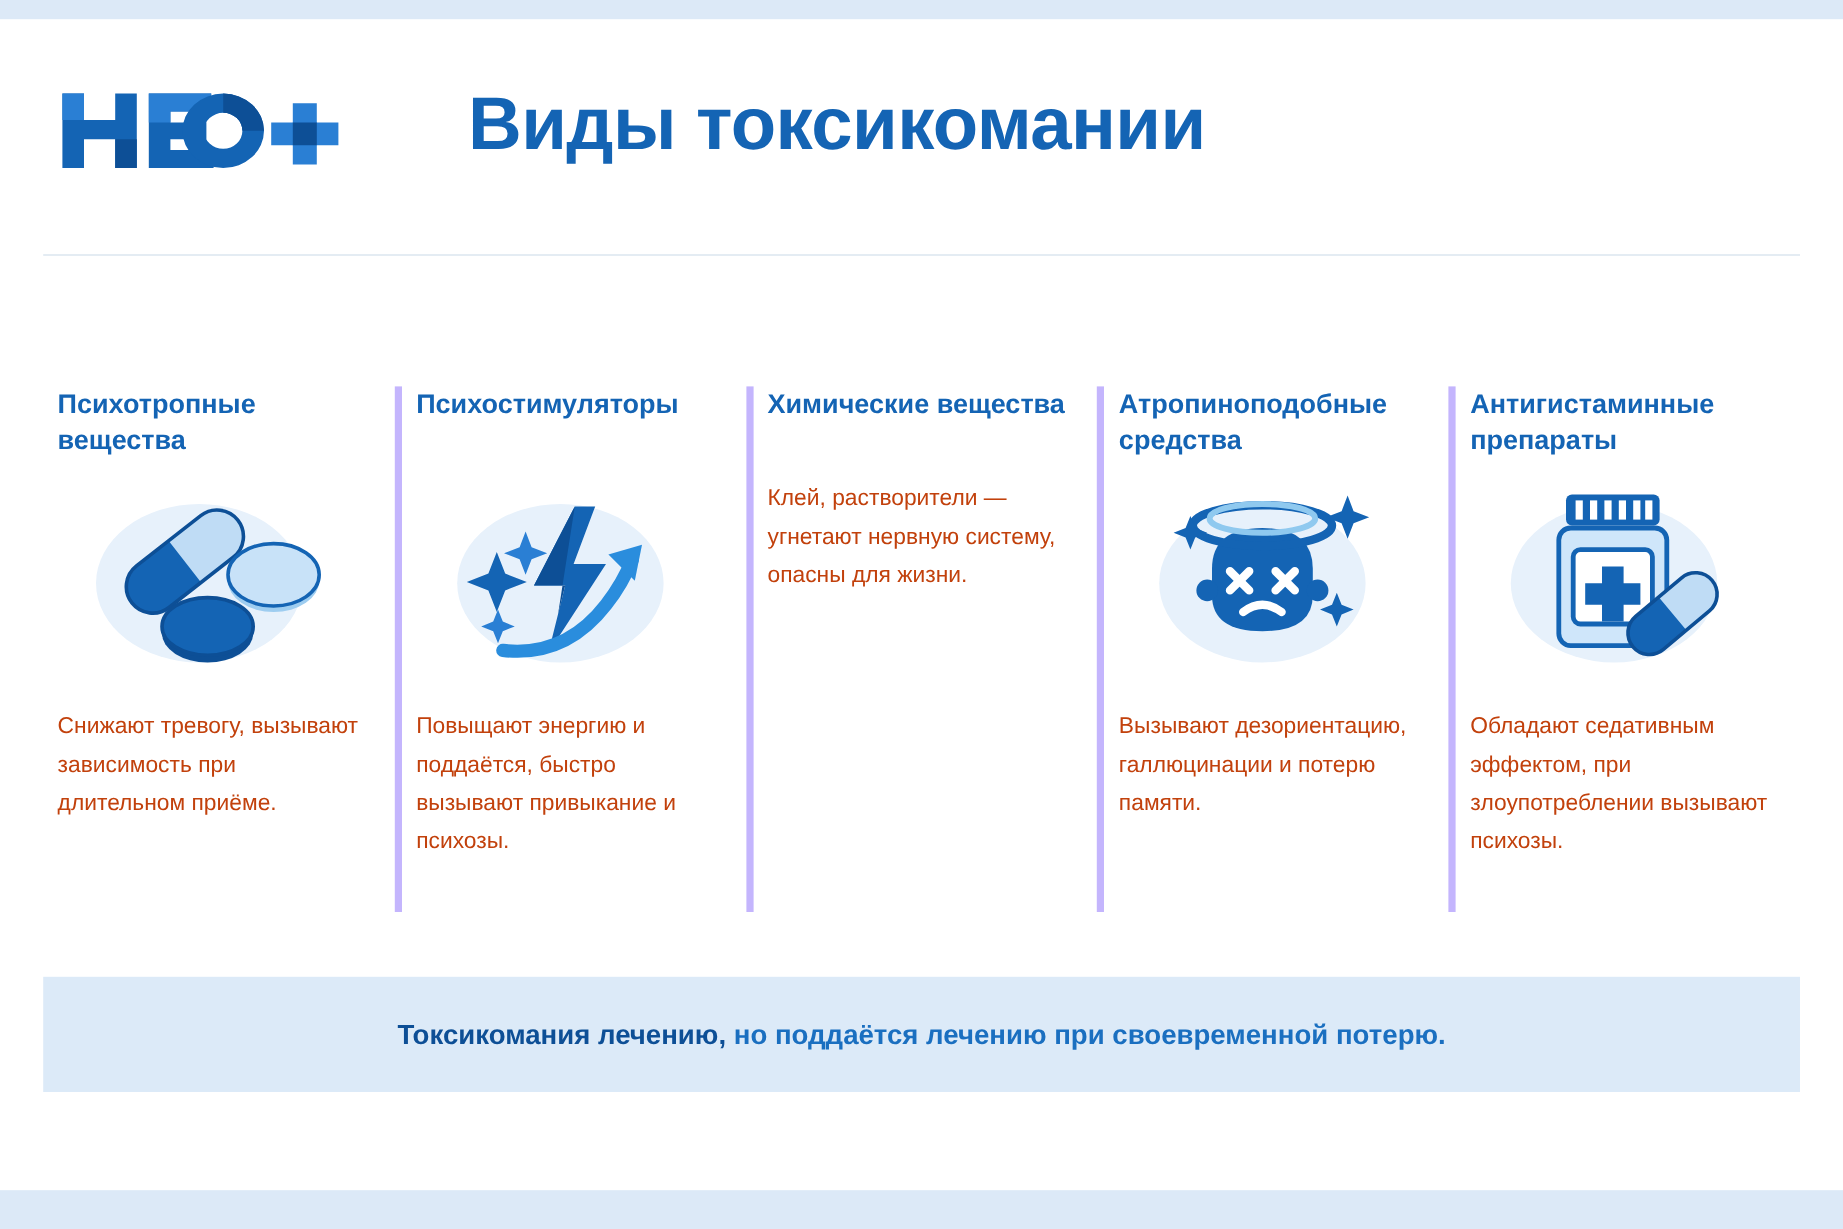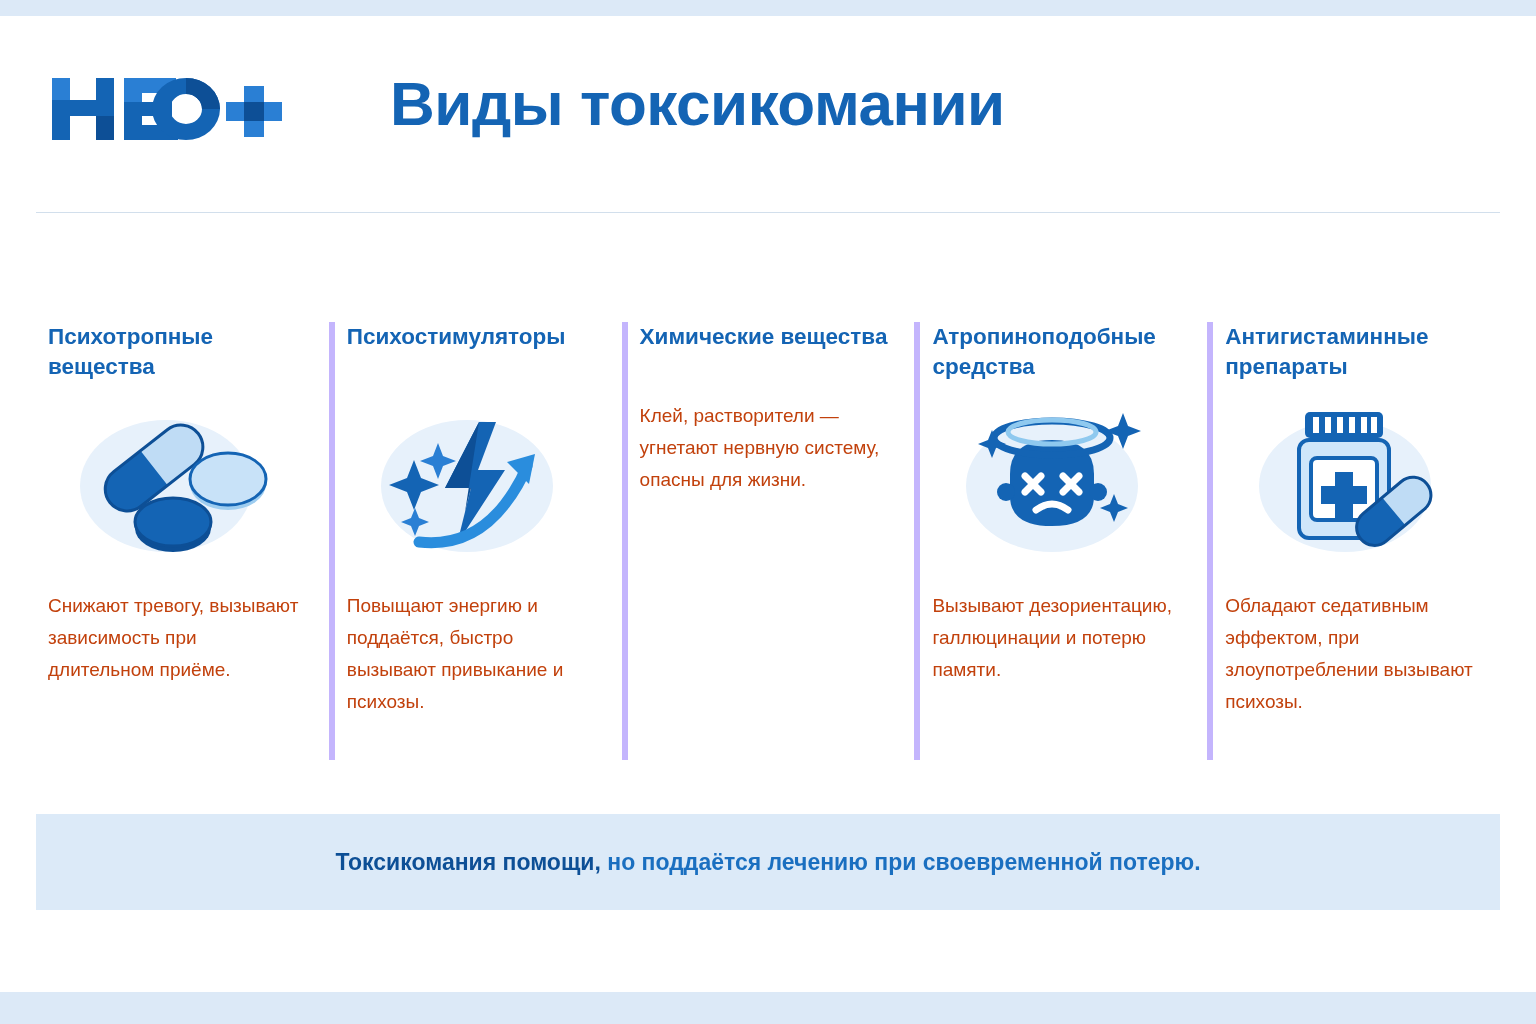--- a/index.html
+++ b/index.html
@@ -269,19 +269,19 @@
             </g>
           </svg>
         </div>
         <div class="card-text">Обладают седативным эффектом, при злоупотреблении вызывают психозы.</div>
       </div>
 
     </div>
 
     <div class="banner">
       <div class="banner-text">
-        <span class="strong">Токсикомания помощи,</span><span> но поддаётся лечению при своевременной потерю.</span>
+        <span class="strong">Токсикомания лечению,</span><span> но поддаётся лечению при своевременной потерю.</span>
       </div>
     </div>
 
   </div>
   <div class="bottom-strip"></div>
 </div>
 
 </body></html>

